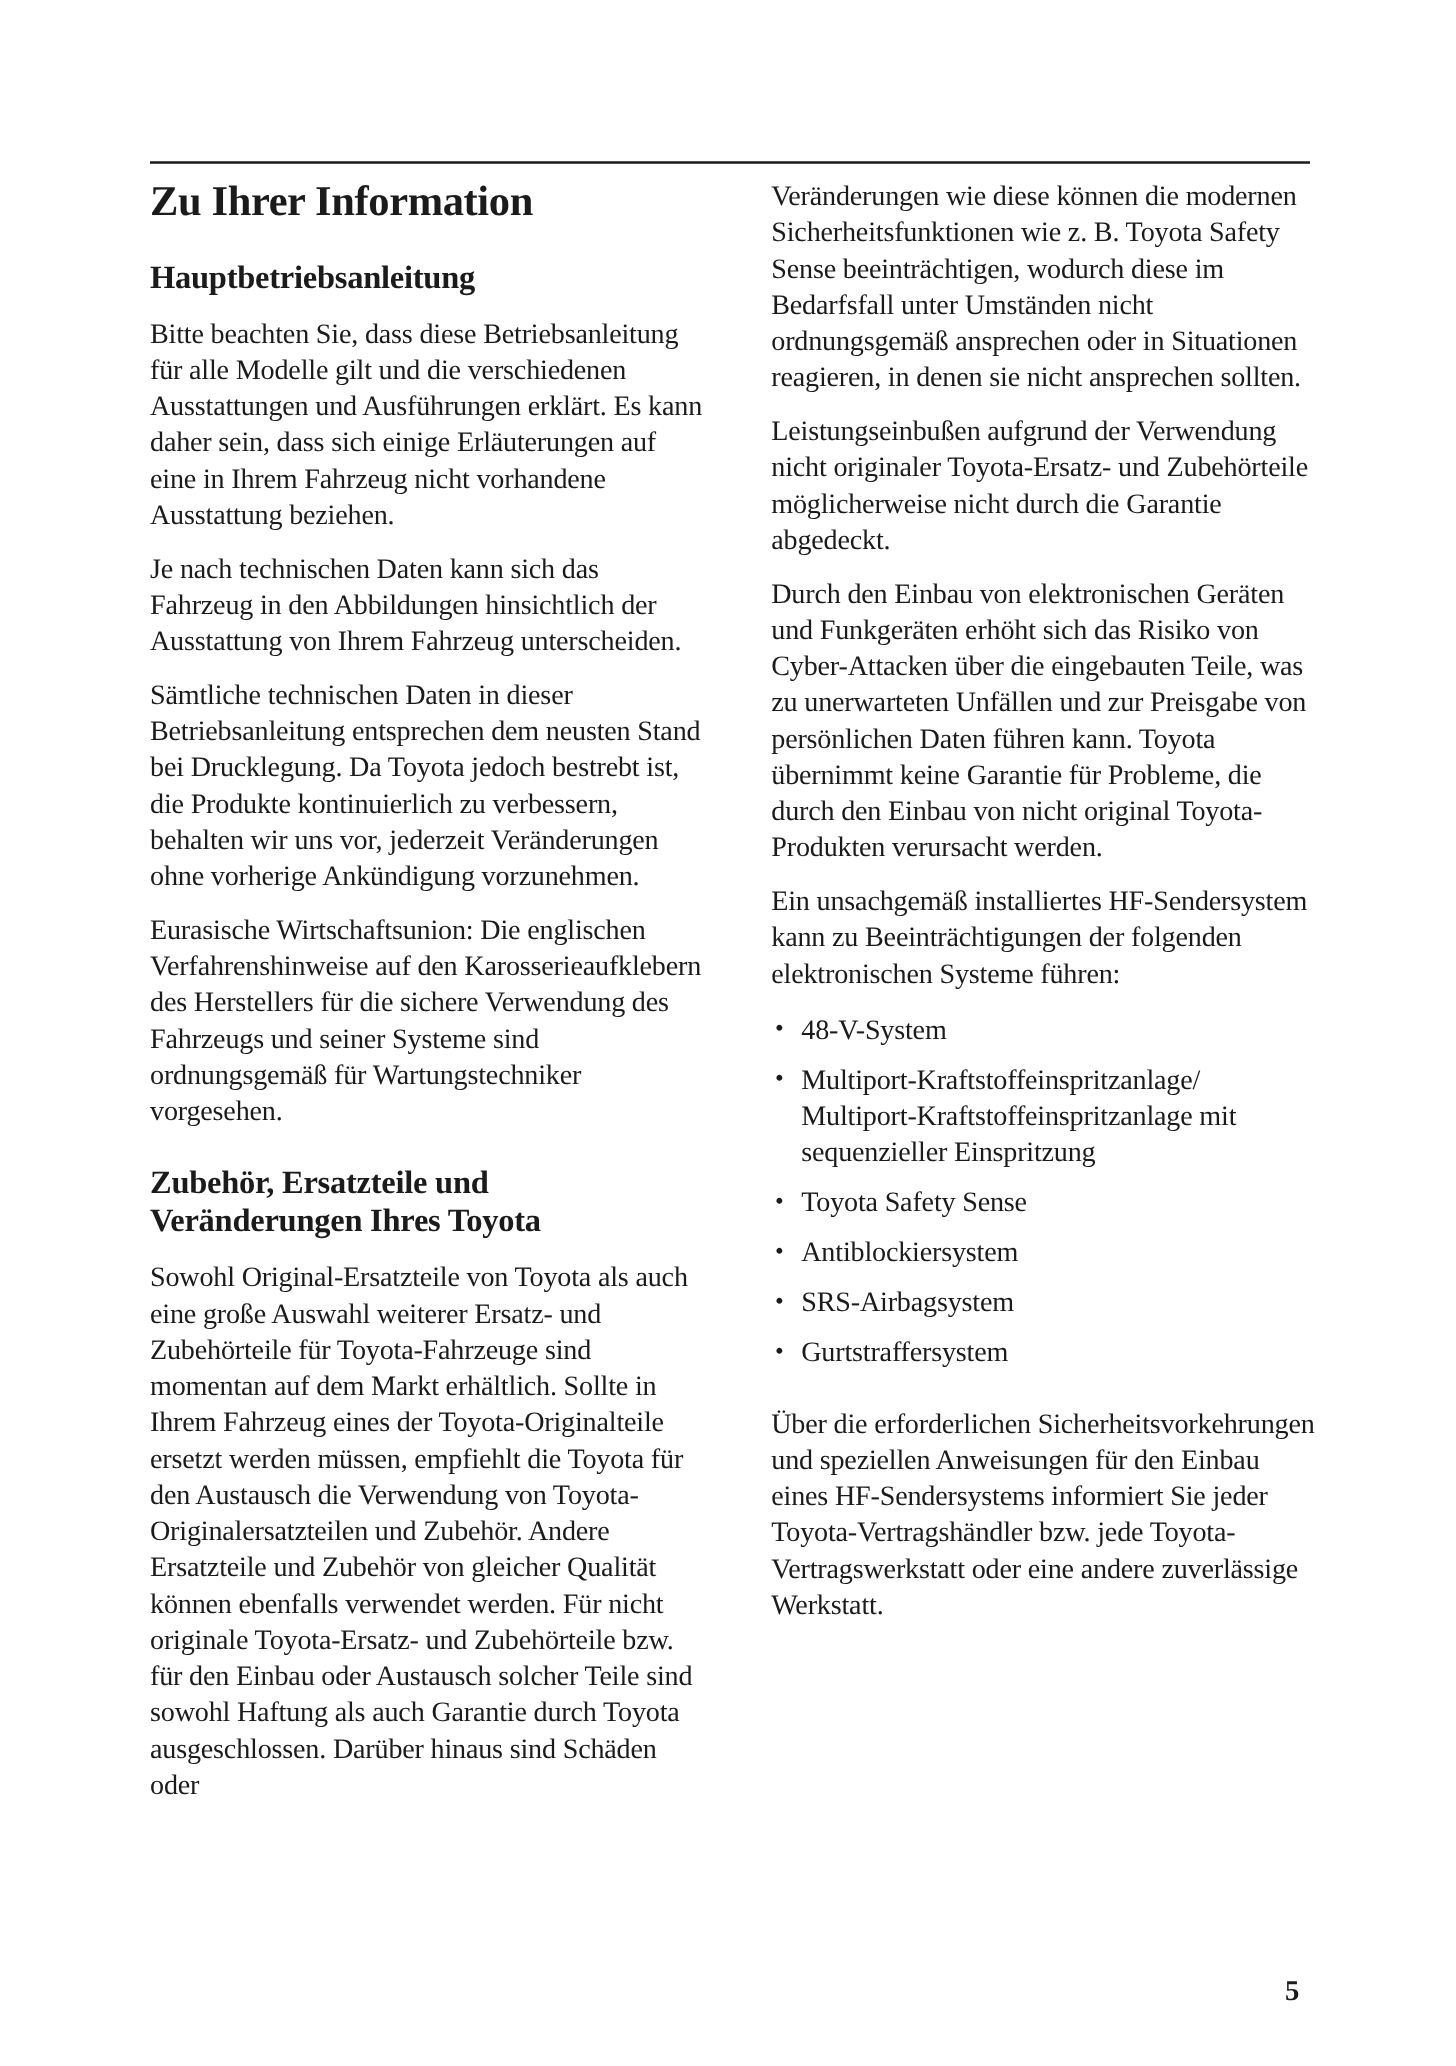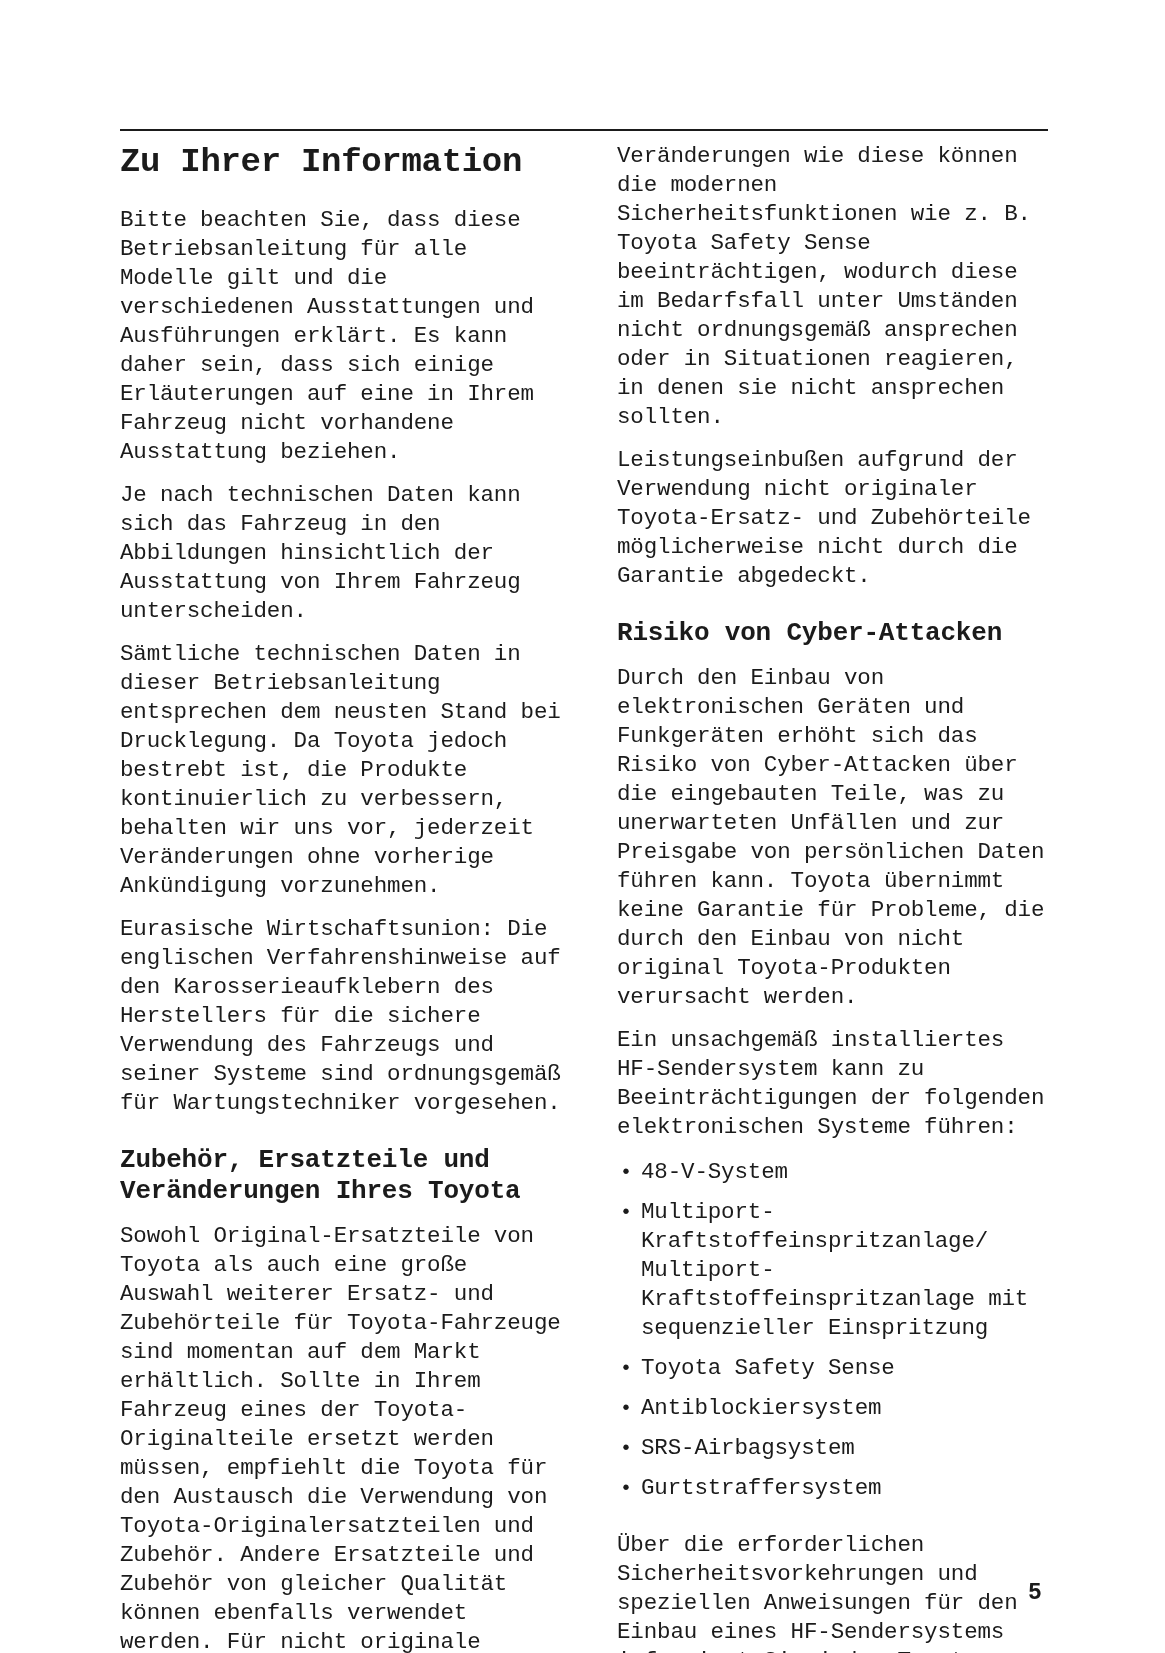--- a/index.html
+++ b/index.html
@@ -5,21 +5,21 @@
   html, body {
     margin: 0;
     padding: 0;
     background: #ffffff;
   }
   .page {
     position: relative;
     width: 1165px;
     height: 1653px;
     background: #ffffff;
-    font-family: Liberation Mono, monospace;
+    font-family: Liberation Serif, serif;
     color: #1b1b1b;
     overflow: hidden;
   }
   .top-rule {
     position: absolute;
     left: 120px;
     top: 129px;
     width: 928px;
     height: 2px;
     background: #1b1b1b;
@@ -95,34 +95,34 @@
 </head>
 <body>
 
 <div class="page">
 
   <div class="top-rule"></div>
 
   <div class="col col-left">
     <h1 class="page-title">Zu Ihrer Information</h1>
 
+    <h2 class="section-heading">Hauptbetriebsanleitung</h2>
     <p class="body-text">Bitte beachten Sie, dass diese Betriebsanleitung für alle Modelle gilt und die verschiedenen Ausstattungen und Ausführungen erklärt. Es kann daher sein, dass sich einige Erläuterungen auf eine in Ihrem Fahrzeug nicht vorhandene Ausstattung beziehen.</p>
     <p class="body-text">Je nach technischen Daten kann sich das Fahrzeug in den Abbildungen hinsichtlich der Ausstattung von Ihrem Fahrzeug unterscheiden.</p>
     <p class="body-text">Sämtliche technischen Daten in dieser Betriebsanleitung entsprechen dem neusten Stand bei Drucklegung. Da Toyota jedoch bestrebt ist, die Produkte kontinuierlich zu verbessern, behalten wir uns vor, jederzeit Veränderungen ohne vorherige Ankündigung vorzunehmen.</p>
     <p class="body-text">Eurasische Wirtschaftsunion: Die englischen Verfahrenshinweise auf den Karosserieaufklebern des Herstellers für die sichere Verwendung des Fahrzeugs und seiner Systeme sind ordnungsgemäß für Wartungstechniker vorgesehen.</p>
 
     <h2 class="section-heading">Zubehör, Ersatzteile und Veränderungen Ihres Toyota</h2>
     <p class="body-text">Sowohl Original-Ersatzteile von Toyota als auch eine große Auswahl weiterer Ersatz- und Zubehörteile für Toyota-Fahrzeuge sind momentan auf dem Markt erhältlich. Sollte in Ihrem Fahrzeug eines der Toyota-Originalteile ersetzt werden müssen, empfiehlt die Toyota für den Austausch die Verwendung von Toyota-Originalersatzteilen und Zubehör. Andere Ersatzteile und Zubehör von gleicher Qualität können ebenfalls verwendet werden. Für nicht originale Toyota-Ersatz- und Zubehörteile bzw. für den Einbau oder Austausch solcher Teile sind sowohl Haftung als auch Garantie durch Toyota ausgeschlossen. Darüber hinaus sind Schäden oder</p>
   </div>
 
   <div class="col col-right">
     <p class="body-text">Veränderungen wie diese können die modernen Sicherheitsfunktionen wie z. B. Toyota Safety Sense beeinträchtigen, wodurch diese im Bedarfsfall unter Umständen nicht ordnungsgemäß ansprechen oder in Situationen reagieren, in denen sie nicht ansprechen sollten.</p>
     <p class="body-text">Leistungseinbußen aufgrund der Verwendung nicht originaler Toyota-Ersatz- und Zubehörteile möglicherweise nicht durch die Garantie abgedeckt.</p>
 
-    <h2 class="section-heading">Risiko von Cyber-Attacken</h2>
     <p class="body-text">Durch den Einbau von elektronischen Geräten und Funkgeräten erhöht sich das Risiko von Cyber-Attacken über die eingebauten Teile, was zu unerwarteten Unfällen und zur Preisgabe von persönlichen Daten führen kann. Toyota übernimmt keine Garantie für Probleme, die durch den Einbau von nicht original Toyota-Produkten verursacht werden.</p>
 
     <p class="body-text">Ein unsachgemäß installiertes HF-Sendersystem kann zu Beeinträchtigungen der folgenden elektronischen Systeme führen:</p>
 
     <ul class="bullet-list">
       <li>48-V-System</li>
       <li>Multiport-Kraftstoffeinspritzanlage/ Multiport-Kraftstoffeinspritzanlage mit sequenzieller Einspritzung</li>
       <li>Toyota Safety Sense</li>
       <li>Antiblockiersystem</li>
       <li>SRS-Airbagsystem</li>

